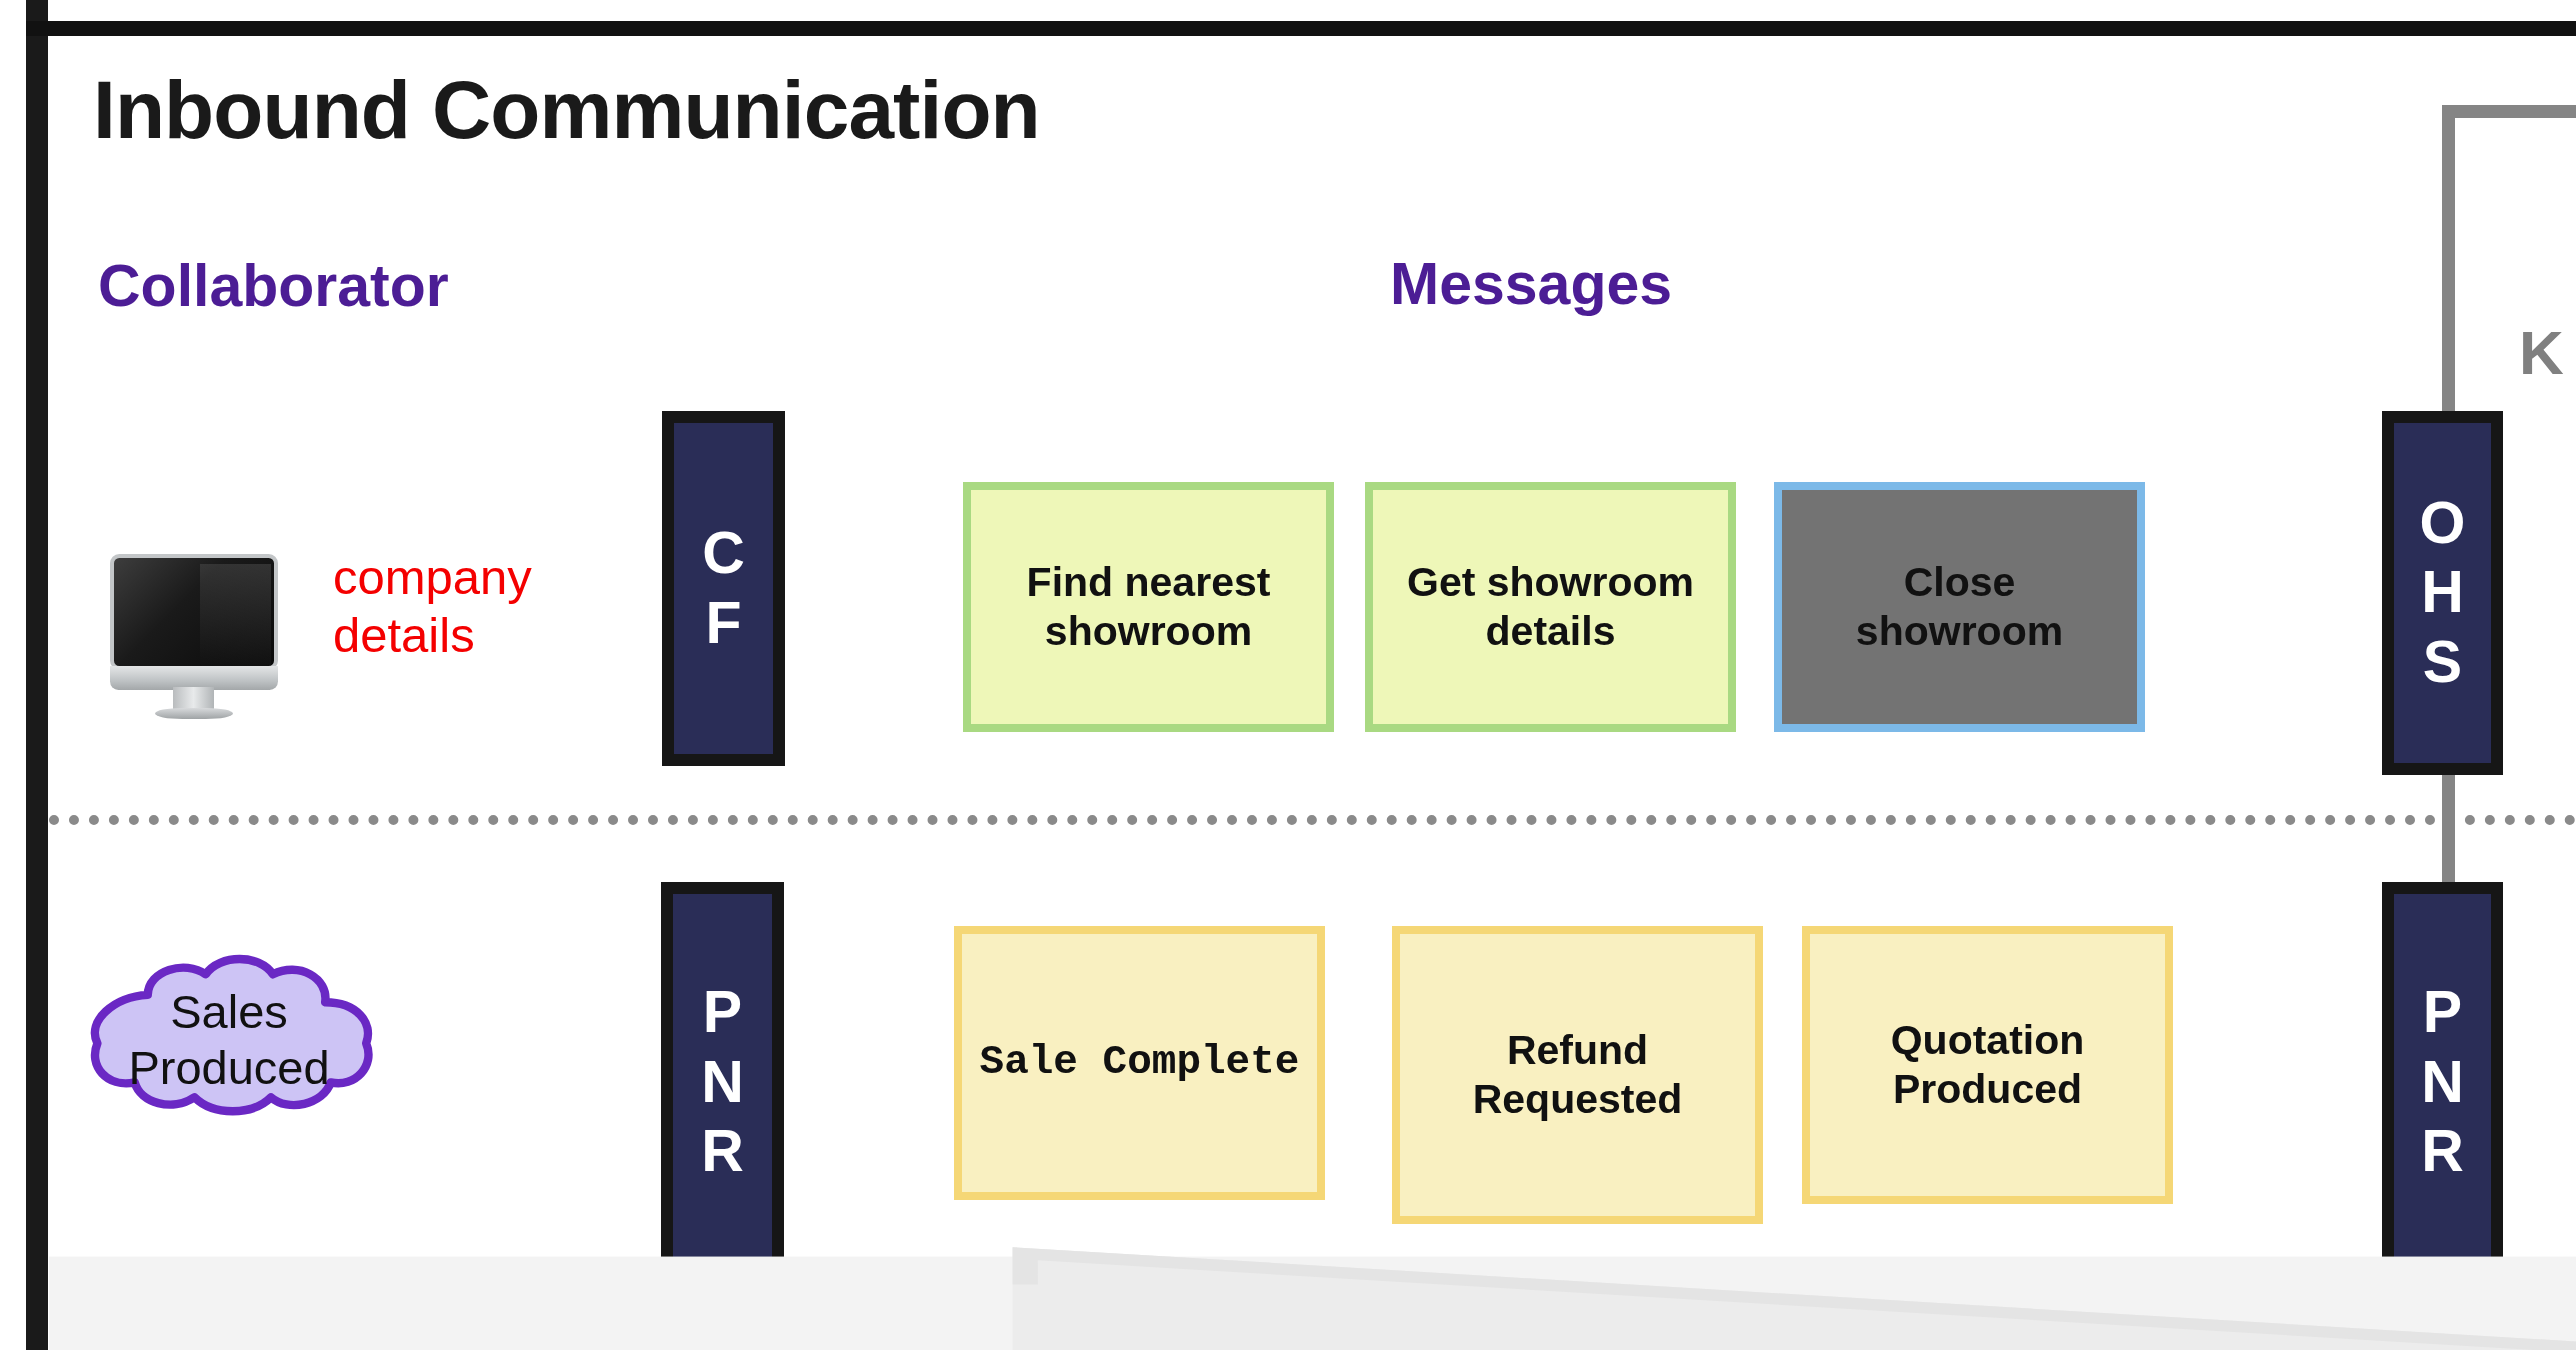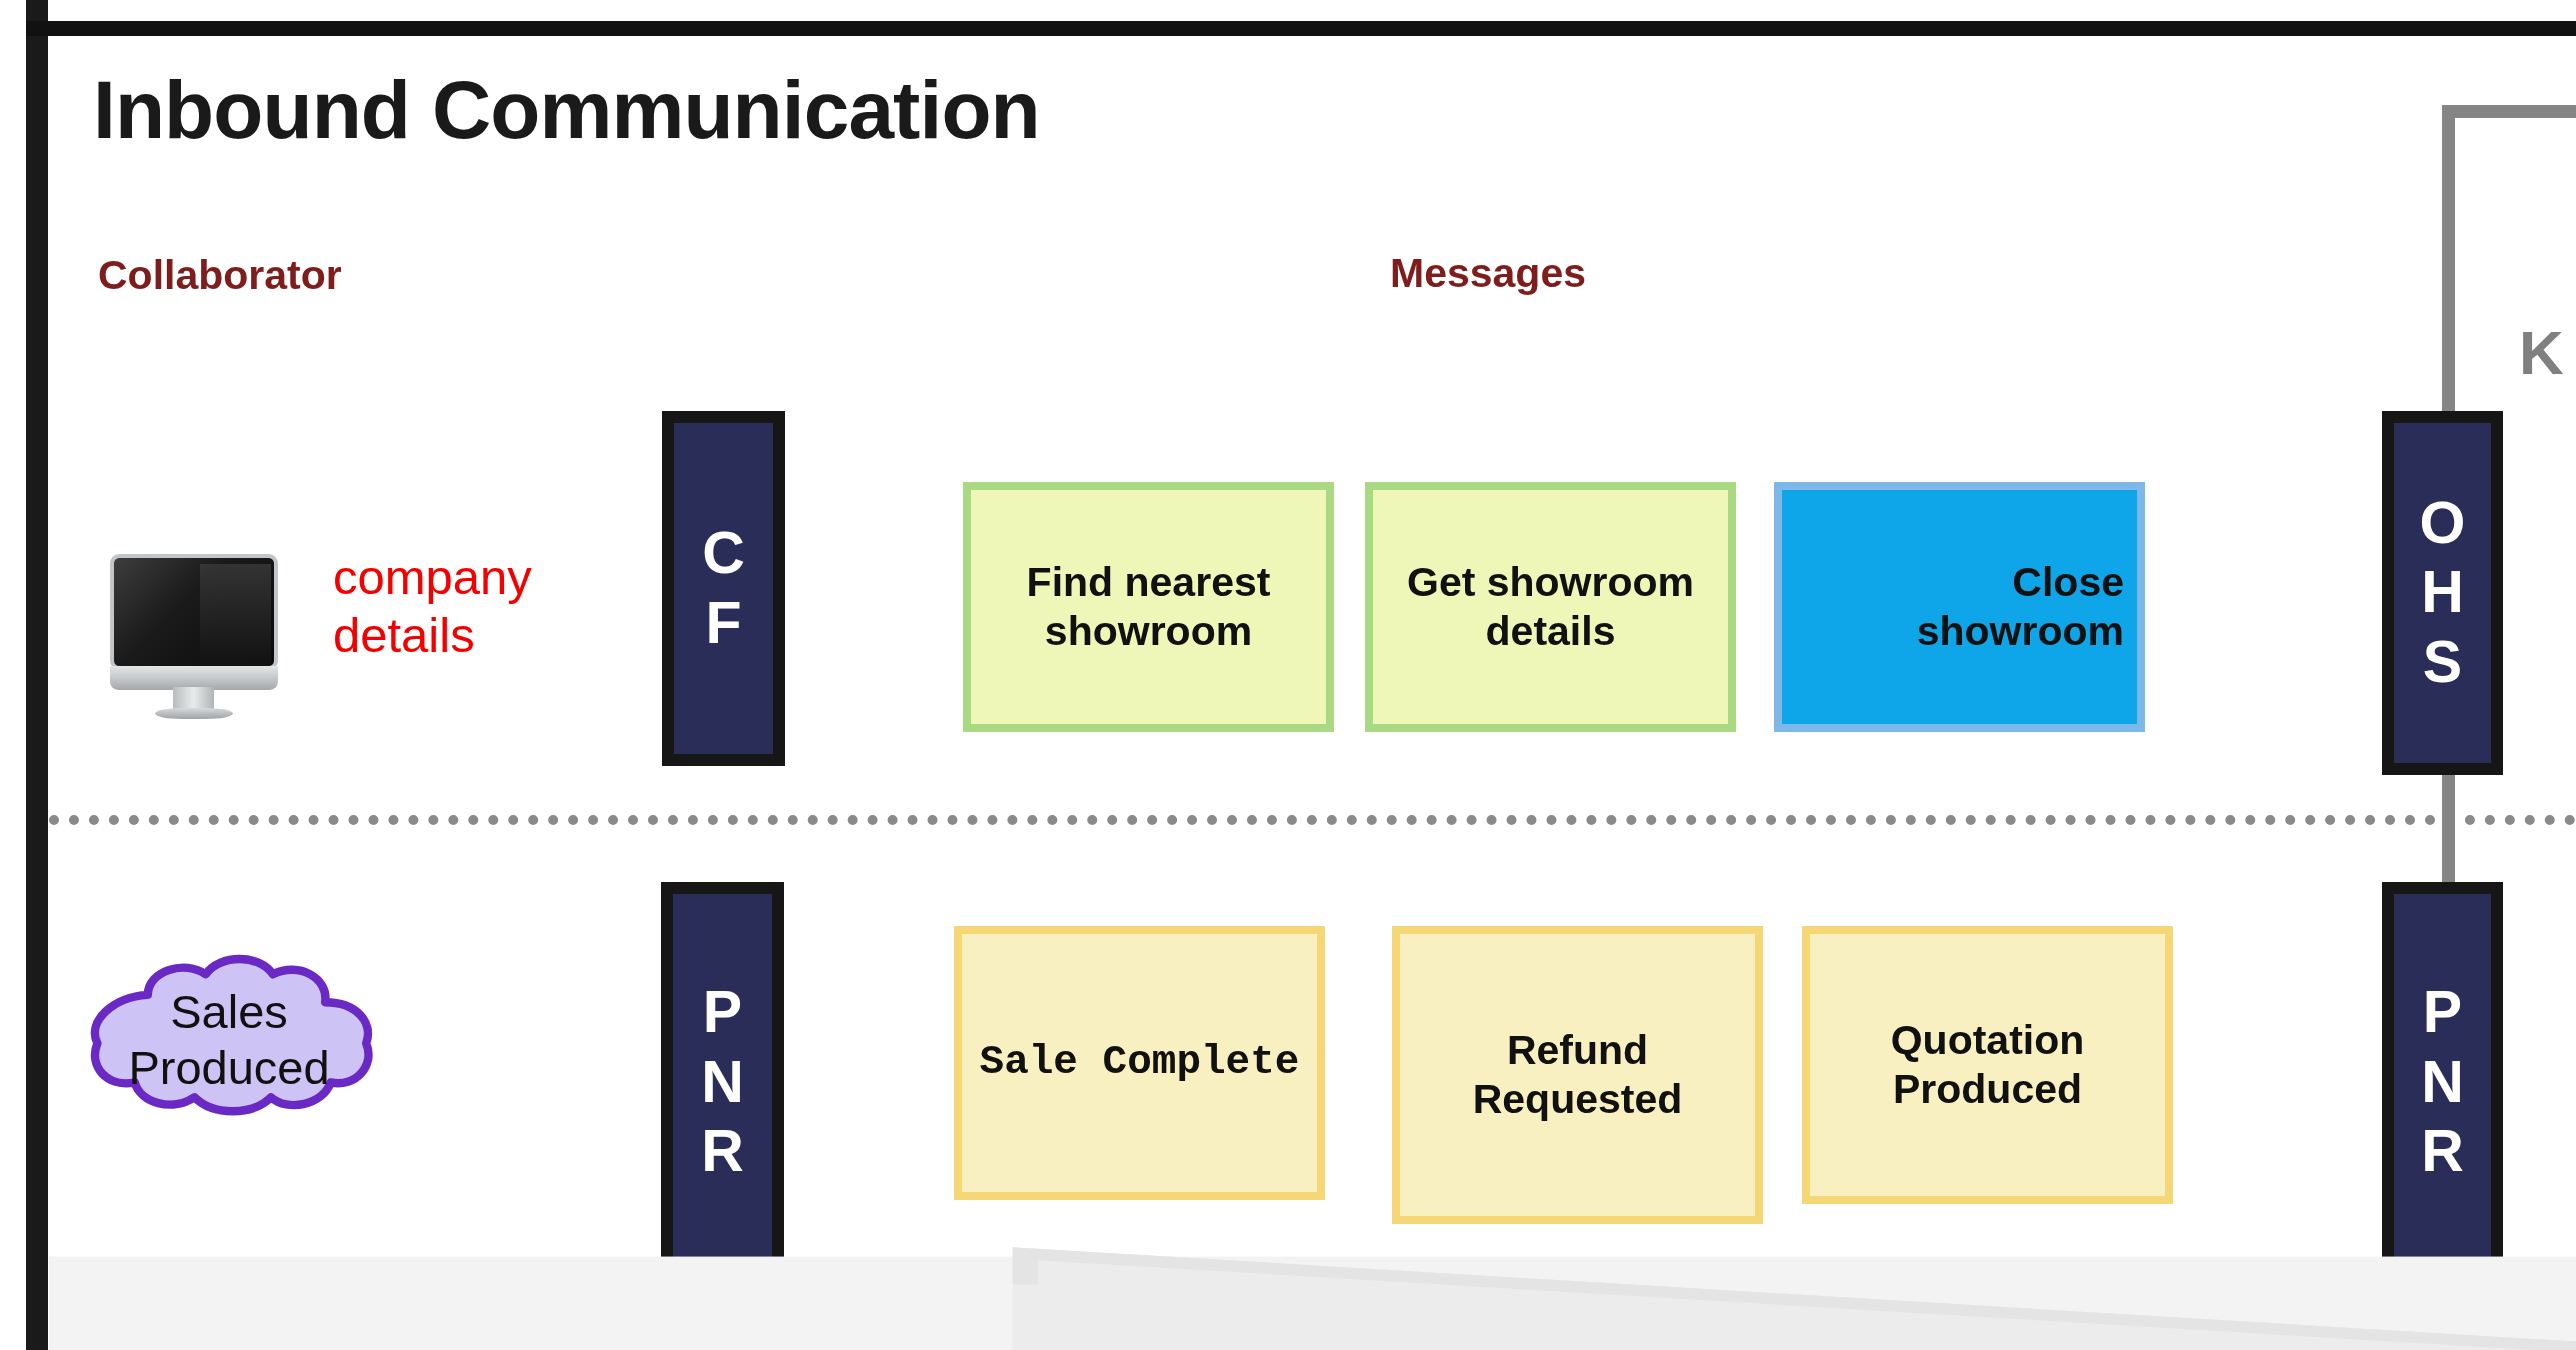--- a/index.html
+++ b/index.html
@@ -9,21 +9,21 @@
   
   .frame-left{position:absolute;left:26px;top:0;width:22.4px;height:1351px;
               background:#1a1a1a;}
   .frame-top{position:absolute;left:26px;top:20.5px;width:2550px;height:15px;
              background:#111111;}
 
   
   .page-title{position:absolute;left:93px;top:63px;font-size:82px;
               font-weight:bold;color:#1a1a1a;letter-spacing:-0.9px;
               white-space:nowrap;}
-  .col-head{position:absolute;font-size:41px;font-weight:bold;color:#7f1d1d;
+  .col-head{position:absolute;font-size:59px;font-weight:bold;color:#4c1d95;
             white-space:nowrap;}
   .col-head.collab{left:98px;top:252px;}
   .col-head.msgs{left:1390px;top:250px;}
 
   
   .dotted{position:absolute;left:49px;height:0;border-top:10.3px dotted #8a8a8a;}
   .dotted.mid{top:815px;width:2527px;}
   .dotted.bot{top:1291px;width:2527px;}
 
   
@@ -36,21 +36,21 @@
   .vb-pnr {left:661px; top:882px; width:123px;height:401px;}
   .vb-ohs {left:2382px;top:411px; width:121px;height:364px;}
   .vb-pnr2{left:2382px;top:882px; width:121px;height:401px;}
 
   
   .card{position:absolute;box-sizing:border-box;display:flex;
         align-items:center;justify-content:center;text-align:center;
         font-weight:bold;font-size:41px;color:#111111;line-height:1.2;
         padding:9.3px 13px;}
   .card.green{background:#eef7b8;border:8.4px solid #a9d982;}
-  .card.blue {background:#0ea5e9;border:8.4px solid #7cb9e8;text-align:right;}
+  .card.blue {background:#737373;border:8.4px solid #7cb9e8;}
   .card.yellow{background:#f9f0c1;border:8.4px solid #f5d776;}
 
   .c-find {left:963px;top:482px;width:371px;height:250px;}
   .c-get  {left:1365px;top:482px;width:371px;height:250px;}
   .c-close{left:1774px;top:482px;width:371px;height:250px;}
   .c-sale {left:954px;top:926px;width:371px;height:274px;font-family:Liberation Mono, monospace;}
   .c-ref  {left:1392px;top:926px;width:371px;height:298px;}
   .c-quote{left:1802px;top:926px;width:371px;height:278px;}
 
   

